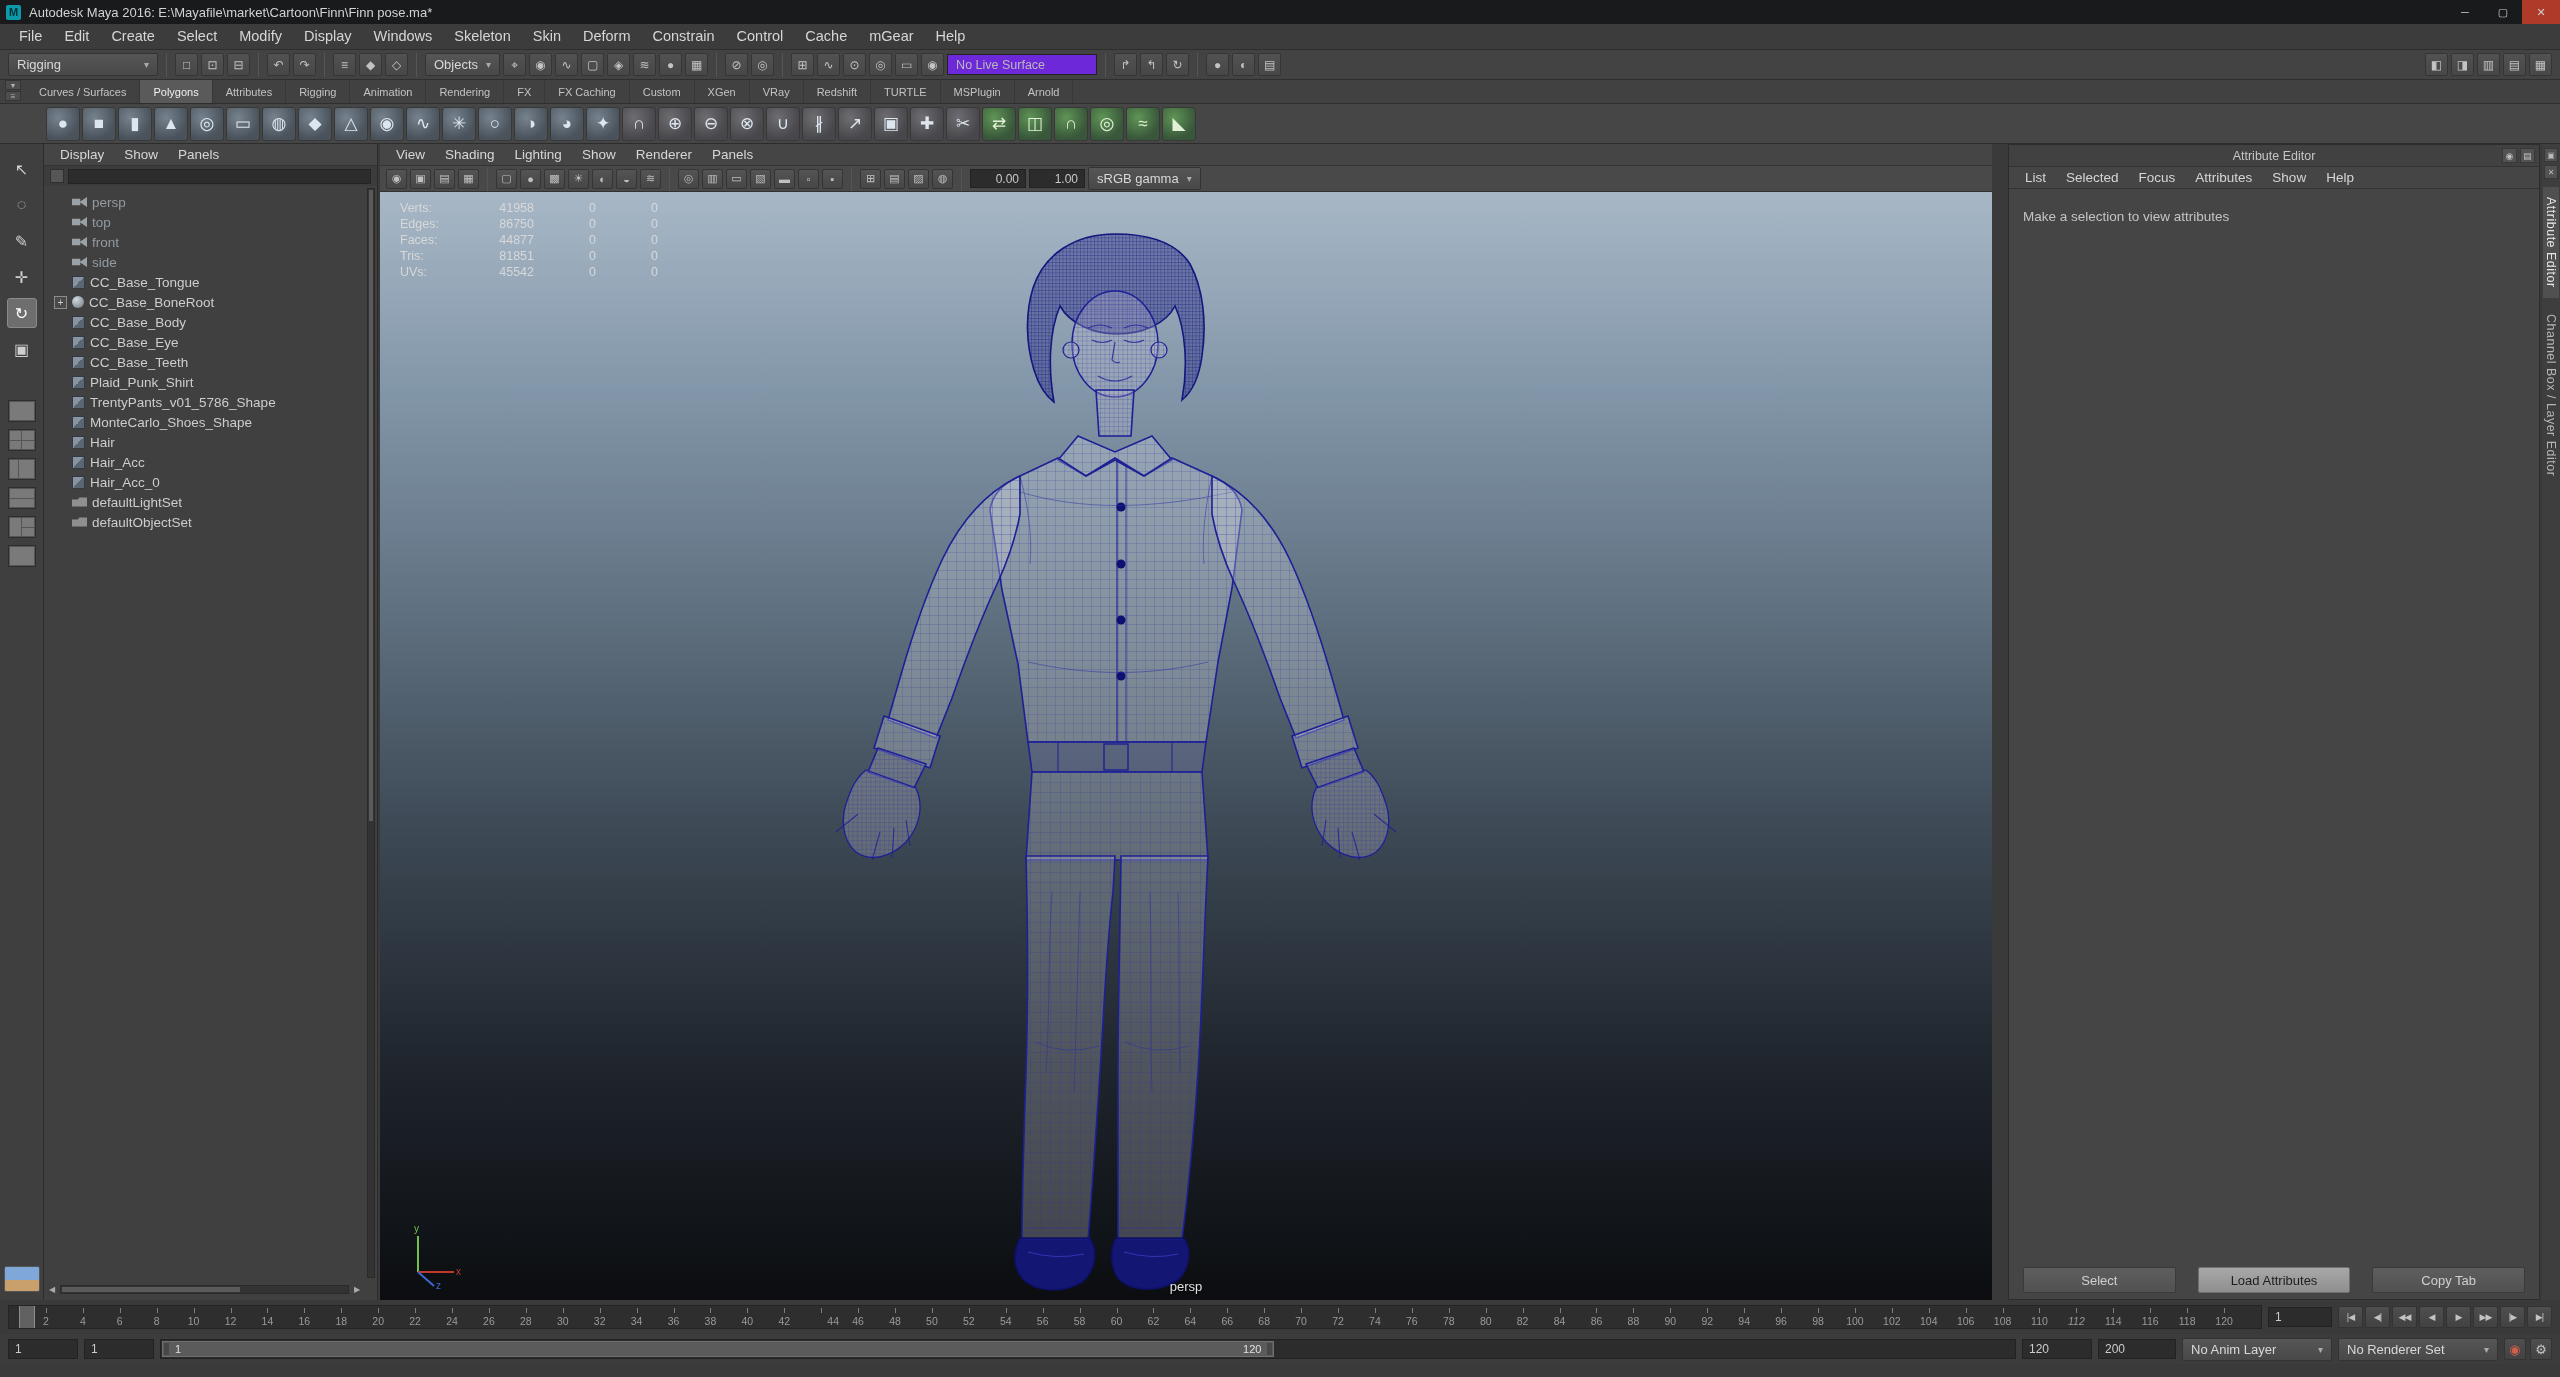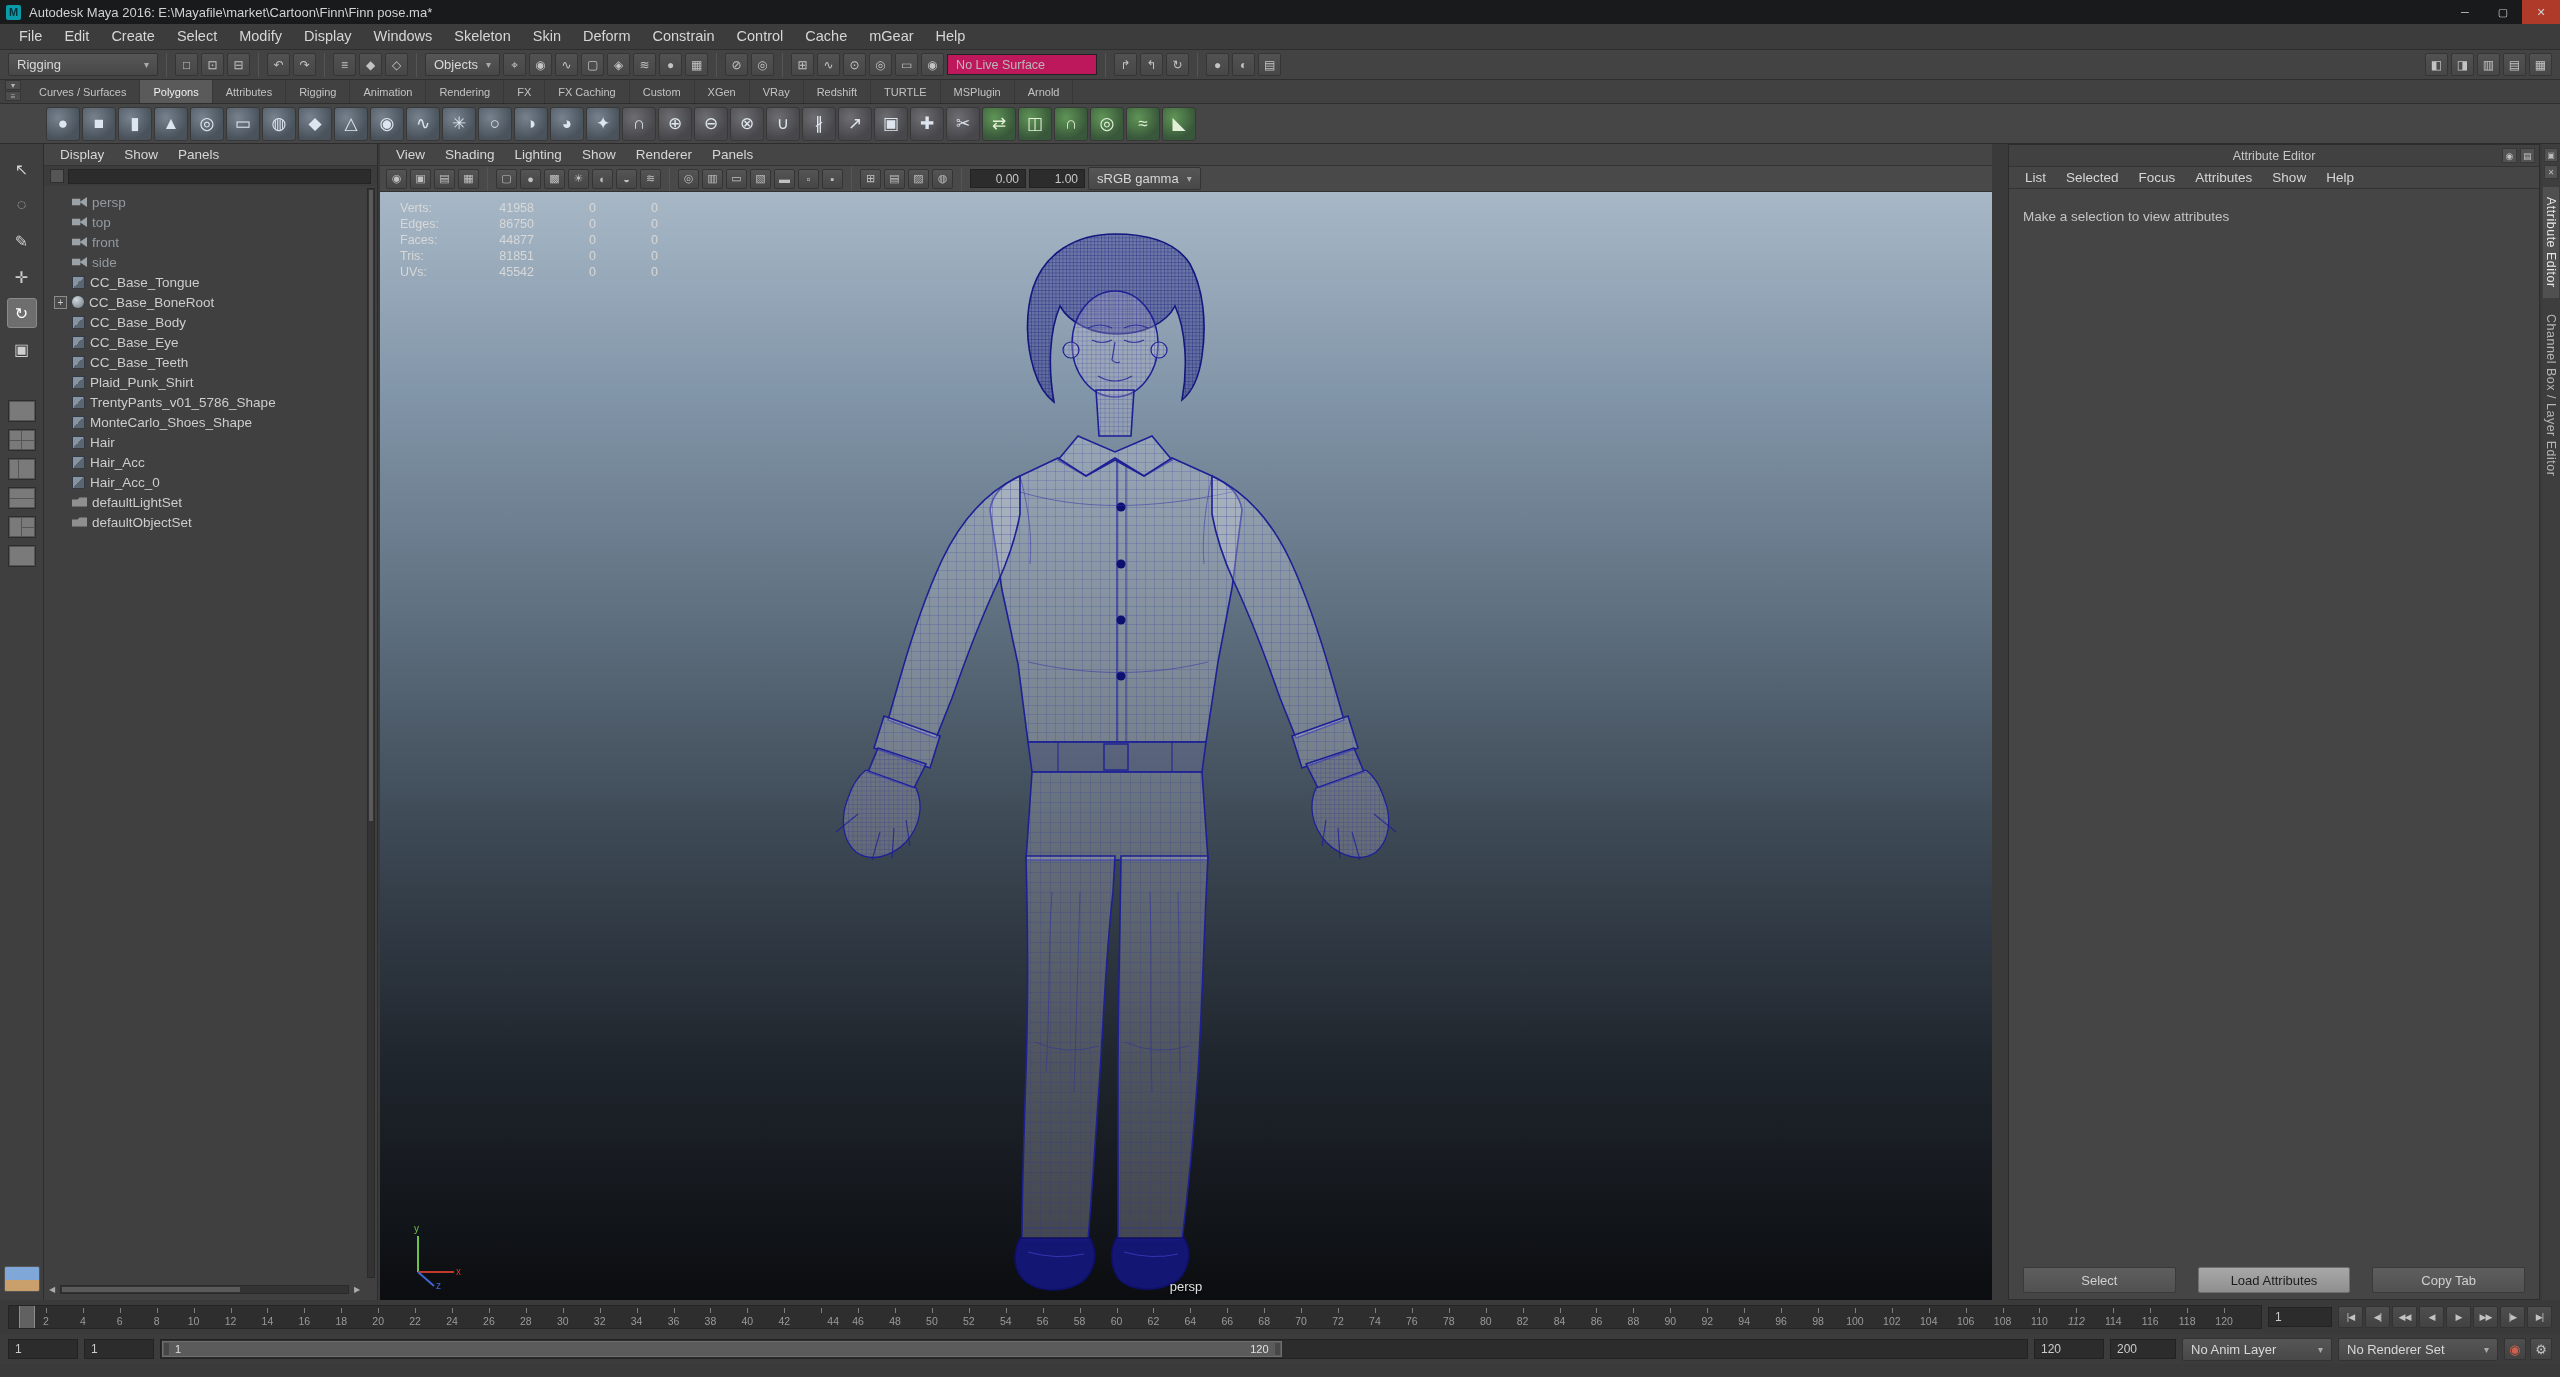--- a/index.html
+++ b/index.html
@@ -28,21 +28,21 @@
     display:flex;align-items:center;padding:0 8px;gap:3px;border-bottom:1px solid #2e2e2e;}
   .sbtn{width:23px;height:23px;flex:none;display:flex;align-items:center;justify-content:center;
     background:linear-gradient(#525252,#474747);border:1px solid #353535;border-radius:2px;
     color:#c3c3c3;font-size:12px;}
   .sep{width:1px;height:24px;background:#2c2c2c;margin:0 5px;flex:none;border-right:1px solid #555;}
   .spacer{flex:1;}
   .dd{height:23px;background:linear-gradient(#565656,#484848);border:1px solid #333;
     border-radius:2px;display:flex;align-items:center;padding:0 8px;gap:8px;font-size:13px;color:#d8d8d8;flex:none;}
   .dd-wide{width:150px;}
   .dd-arrow{font-size:10px;color:#aaa;margin-left:auto;}
-  .sfield{height:21px;min-width:150px;background:#be185d;border:1px solid #222;
+  .sfield{height:21px;min-width:150px;background:#6d28d9;border:1px solid #222;
     display:flex;align-items:center;padding:0 8px;font-size:12.5px;color:#b9b9b9;flex:none;}
 
   
   .shelftabs{position:absolute;top:80px;left:0;right:0;height:24px;background:#414141;
     display:flex;align-items:flex-end;border-bottom:1px solid #2e2e2e;}
   .shelf-tab-btns{display:flex;flex-direction:column;width:26px;align-items:center;gap:1px;padding-bottom:2px;}
   .mini-btn{width:16px;height:10px;font-size:8px;color:#b5b5b5;display:flex;align-items:center;justify-content:center;
     background:#4d4d4d;border:1px solid #353535;}
   .shelf-tab-list{display:flex;height:100%;align-items:stretch;}
   .shelf-tab{padding:0 13px;display:flex;align-items:center;font-size:11px;color:#c3c3c3;
@@ -841,21 +841,21 @@
     <div class="range-slider">
       <div class="range-handle" id="range-handle" style="width: 60%;">
         <span class="grip"></span>
         <span class="rl">1</span>
         <span class="spacerx"></span>
         <span class="rl">120</span>
         <span class="grip"></span>
       </div>
     </div>
     <div class="tfield" style="width:70px">120</div>
-    <div class="tfield" style="width:66px">200</div>
+    <div class="tfield" style="width:78px">200</div>
     <div class="dd" style="width:150px">
       <span>No Anim Layer</span>
       <span class="dd-arrow">▾</span>
     </div>
     <div class="dd" style="width:160px">
       <span>No Renderer Set</span>
       <span class="dd-arrow">▾</span>
     </div>
     <div id="rr-icons" style="display:flex;gap:4px;">
         <div class="rr-btn autokey">◉</div>

